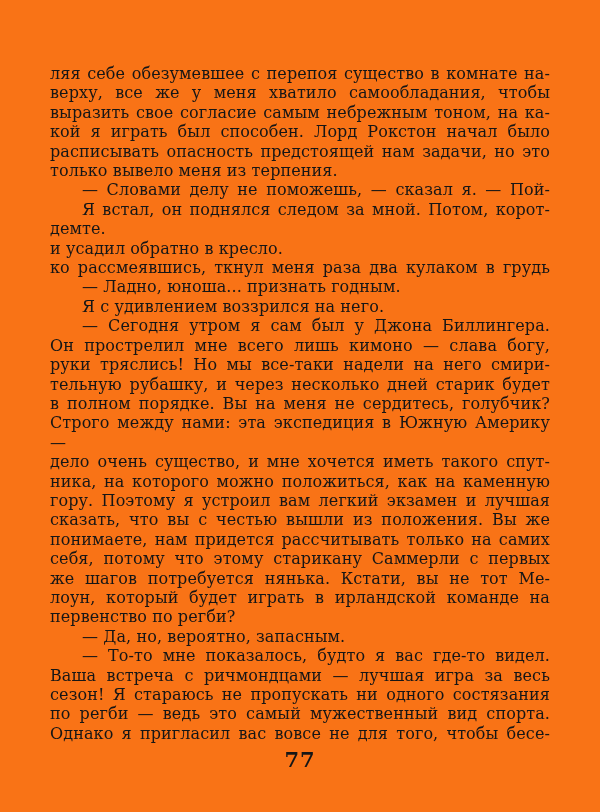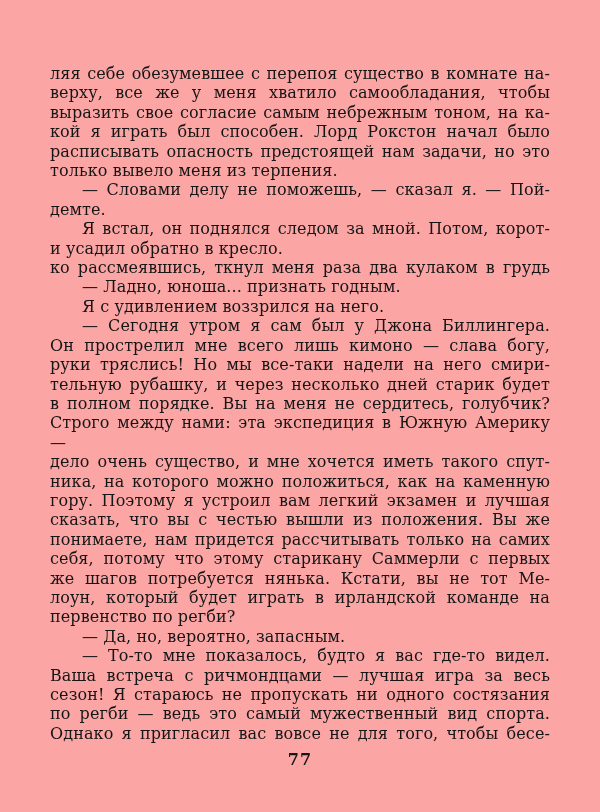--- a/index.html
+++ b/index.html
@@ -4,21 +4,21 @@
 <style>
   html, body {
     margin: 0;
     padding: 0;
     background: #ffffff;
   }
   .page {
     position: relative;
     width: 600px;
     height: 812px;
-    background: #fca5a5;
+    background: #f97316;
     overflow: hidden;
     font-family: "DejaVu Serif", "Liberation Serif", serif;
     color: #161616;
   }
   .text-block {
     position: absolute;
     left: 50px;
     top: 64px;
     width: 500px;
     font-size: 16px;
@@ -34,39 +34,39 @@
     text-align: right;
     text-align-last: left;
   }
   .line.ind {
     text-indent: 32px;
   }
   .footer {
     margin-top: 7px;
     text-align: center;
     text-align-last: center;
-    font-size: 16px;
+    font-size: 21px;
     font-weight: bold;
     letter-spacing: 1px;
   }
 </style>
 </head>
 <body>
 
 <div class="page">
   <div class="text-block">
     <div class="line">ляя себе обезумевшее с перепоя существо в комнате на-</div>
     <div class="line">верху, все же у меня хватило самообладания, чтобы</div>
     <div class="line">выразить свое согласие самым небрежным тоном, на ка-</div>
     <div class="line">кой я играть был способен. Лорд Рокстон начал было</div>
     <div class="line">расписывать опасность предстоящей нам задачи, но это</div>
     <div class="line end">только вывело меня из терпения.</div>
     <div class="line ind">— Словами делу не поможешь, — сказал я. — Пой-</div>
+    <div class="line ind">Я встал, он поднялся следом за мной. Потом, корот-</div>
     <div class="line end">демте.</div>
-    <div class="line ind">Я встал, он поднялся следом за мной. Потом, корот-</div>
     <div class="line end">и усадил обратно в кресло.</div>
     <div class="line">ко рассмеявшись, ткнул меня раза два кулаком в грудь</div>
     <div class="line ind end">— Ладно, юноша... признать годным.</div>
     <div class="line ind end">Я с удивлением воззрился на него.</div>
     <div class="line ind">— Сегодня утром я сам был у Джона Биллингера.</div>
     <div class="line">Он прострелил мне всего лишь кимоно — слава богу,</div>
     <div class="line">руки тряслись! Но мы все-таки надели на него смири-</div>
     <div class="line">тельную рубашку, и через несколько дней старик будет</div>
     <div class="line">в полном порядке. Вы на меня не сердитесь, голубчик?</div>
     <div class="line">Строго между нами: эта экспедиция в Южную Америку —</div>

